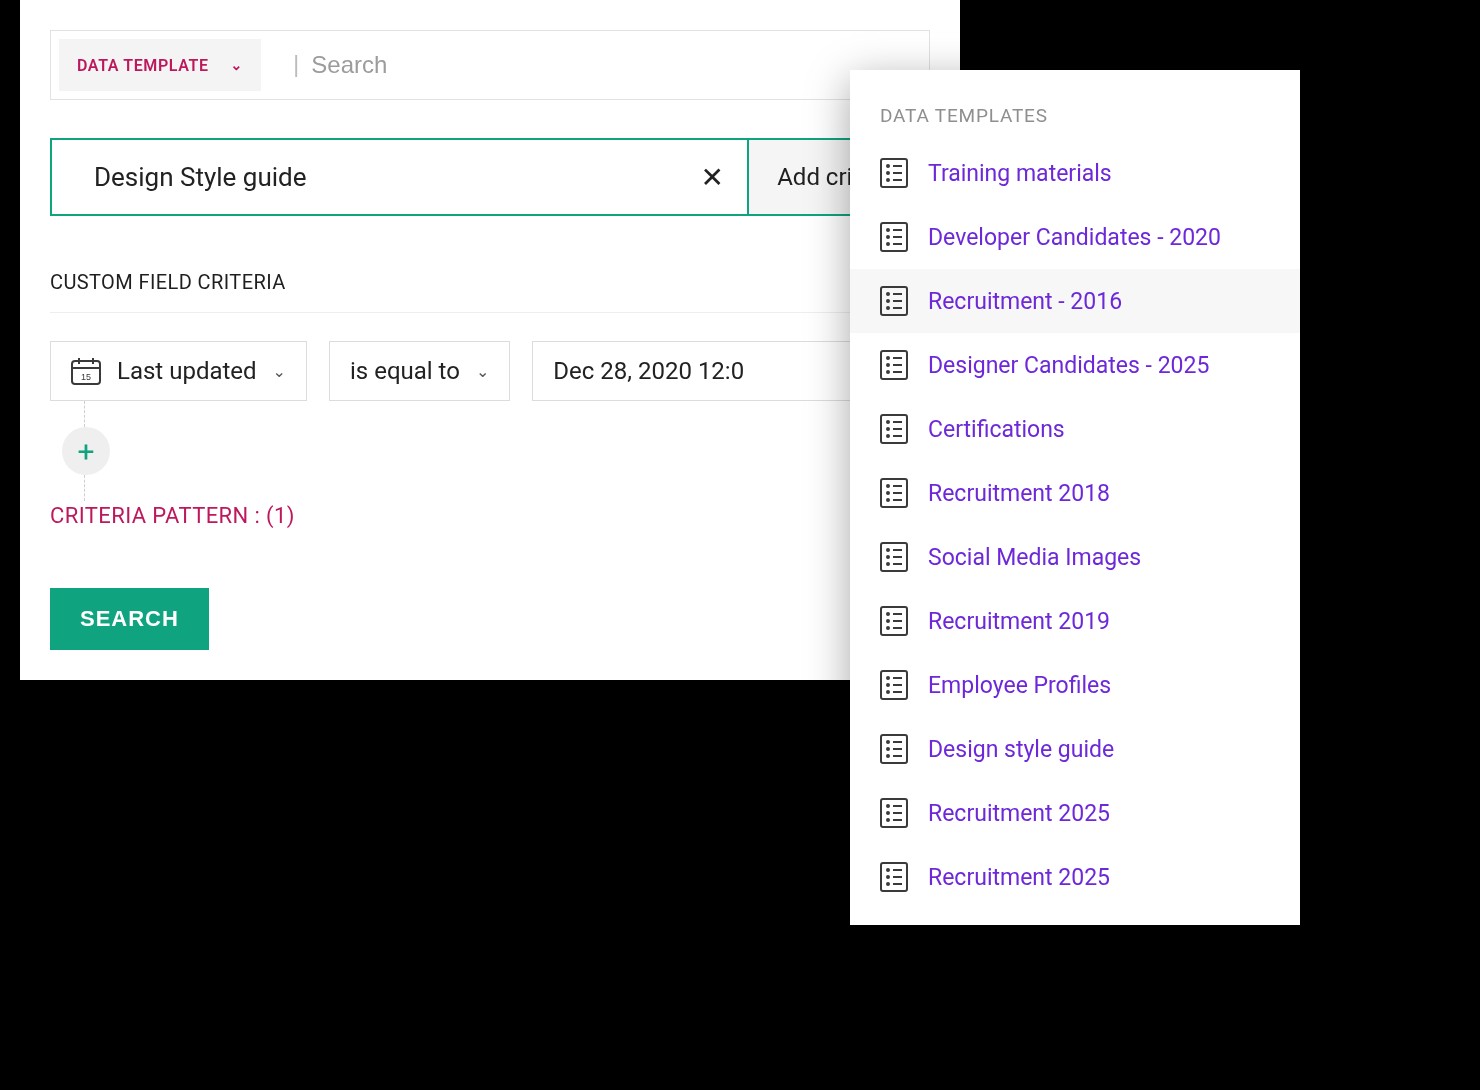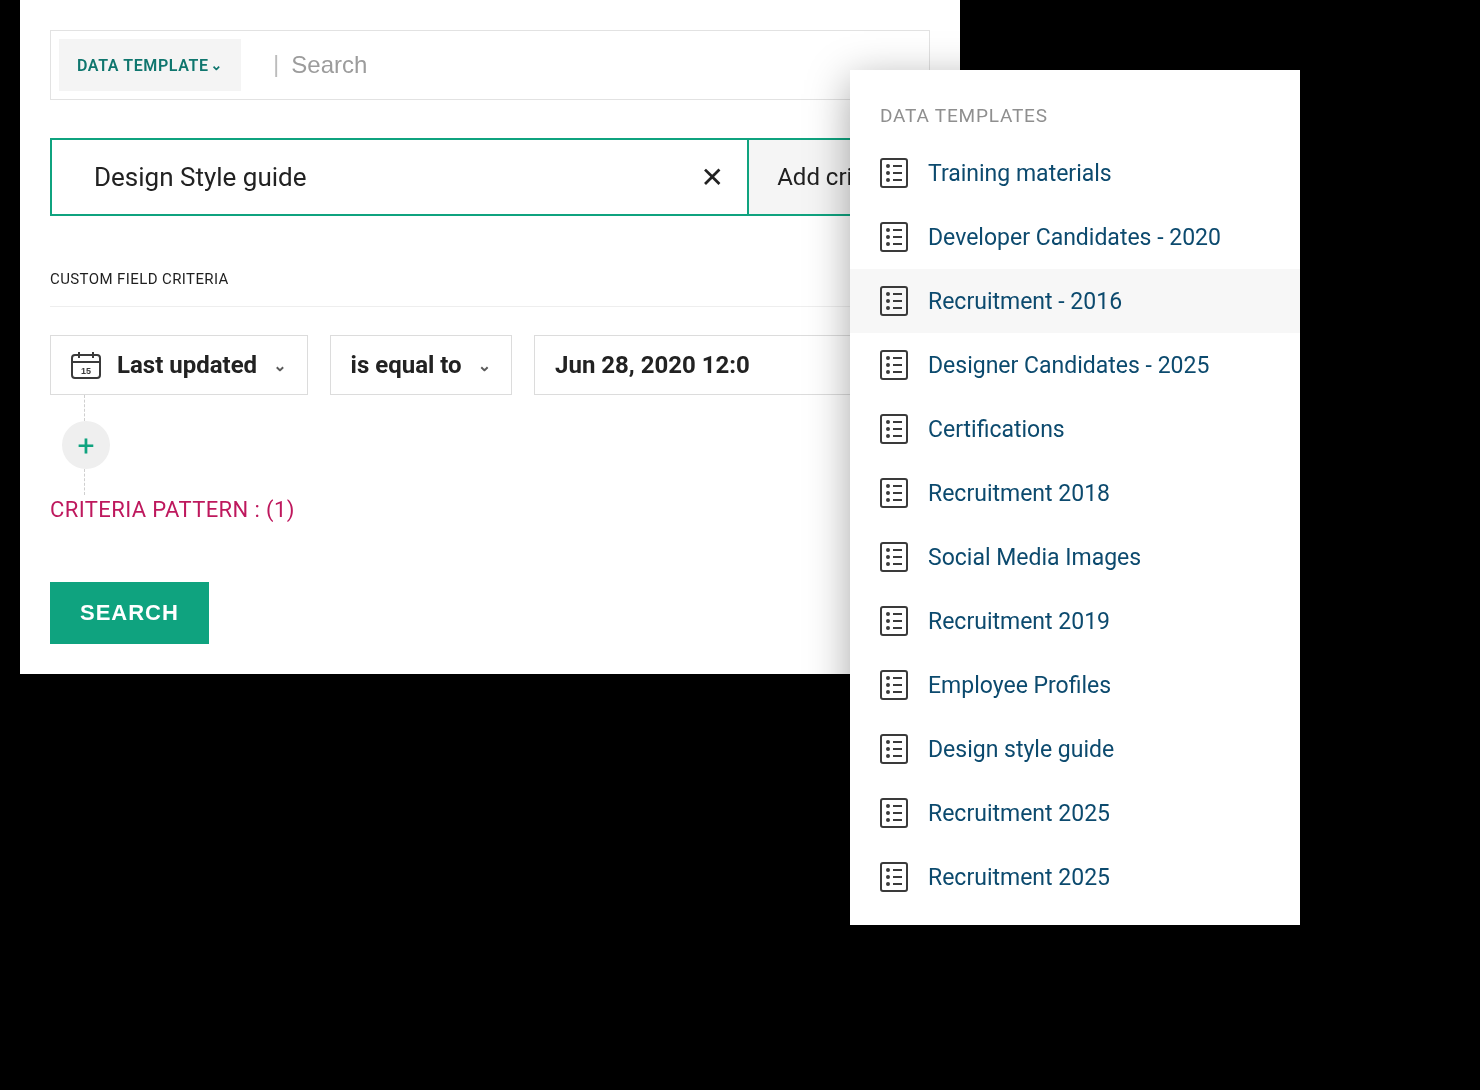--- a/index.html
+++ b/index.html
@@ -27,26 +27,26 @@
     border: 1px solid #e2e2e2;
     display: flex;
     align-items: stretch;
     height: 70px;
     background: #fff;
   }
   .data-template-dd {
     background: #f4f4f4;
     display: flex;
     align-items: center;
-    gap: 2px;
+    gap: 22px;
     padding: 0 18px;
     font-size: 16px;
     font-weight: 600;
     letter-spacing: 0.6px;
-    color: #0f766e;
+    color: #be185d;
     cursor: pointer;
     margin: 8px;
   }
   .data-template-dd .chev { font-size: 14px; }
   .caret {
     color: #bcbcbc;
     font-size: 26px;
     align-self: center;
     padding: 0 4px 0 24px;
   }
@@ -93,33 +93,32 @@
     align-items: center;
     padding: 0 28px;
     font-size: 24px;
     color: #222;
     border-left: 2px solid #0fa37f;
     cursor: pointer;
   }
 
   .section-heading {
     margin-top: 54px;
-    font-size: 15px;
+    font-size: 20px;
     letter-spacing: 0.4px;
     color: #1f1f1f;
     padding-bottom: 18px;
     border-bottom: 1px solid #eee;
   }
 
   .criteria-row {
     margin-top: 28px;
     display: flex;
     gap: 22px;
     align-items: center;
-    font-weight: bold;
   }
   .dropdown {
     border: 1px solid #dcdcdc;
     height: 60px;
     display: flex;
     align-items: center;
     padding: 0 20px;
     gap: 16px;
     font-size: 24px;
     color: #222;
@@ -195,21 +194,21 @@
     color: #8f8f8f;
     padding: 0 30px 14px 30px;
   }
   .template-item {
     display: flex;
     align-items: center;
     gap: 20px;
     padding: 0 30px;
     height: 64px;
     font-size: 23px;
-    color: #0c4a6e;
+    color: #6d28d9;
     cursor: pointer;
   }
   .template-item.selected {
     background: #f7f7f7;
   }
   .tmpl-icon {
     width: 28px;
     height: 30px;
     flex-shrink: 0;
   }
@@ -267,21 +266,21 @@
           <use href="#calendar-icon"></use>
         </svg>
       <span>Last updated</span>
       <span class="chev">⌄</span>
     </div>
     <div class="dropdown">
       <span>is equal to</span>
       <span class="chev">⌄</span>
     </div>
     <div class="dropdown" style="flex:1">
-      <span>Jun 28, 2020 12:0</span>
+      <span>Dec 28, 2020 12:0</span>
     </div>
   </div>
 
   <div class="connector"></div>
   <div class="add-fab">
     <span>+</span>
   </div>
   <div class="connector"></div>
 
   <div class="pattern-line">

